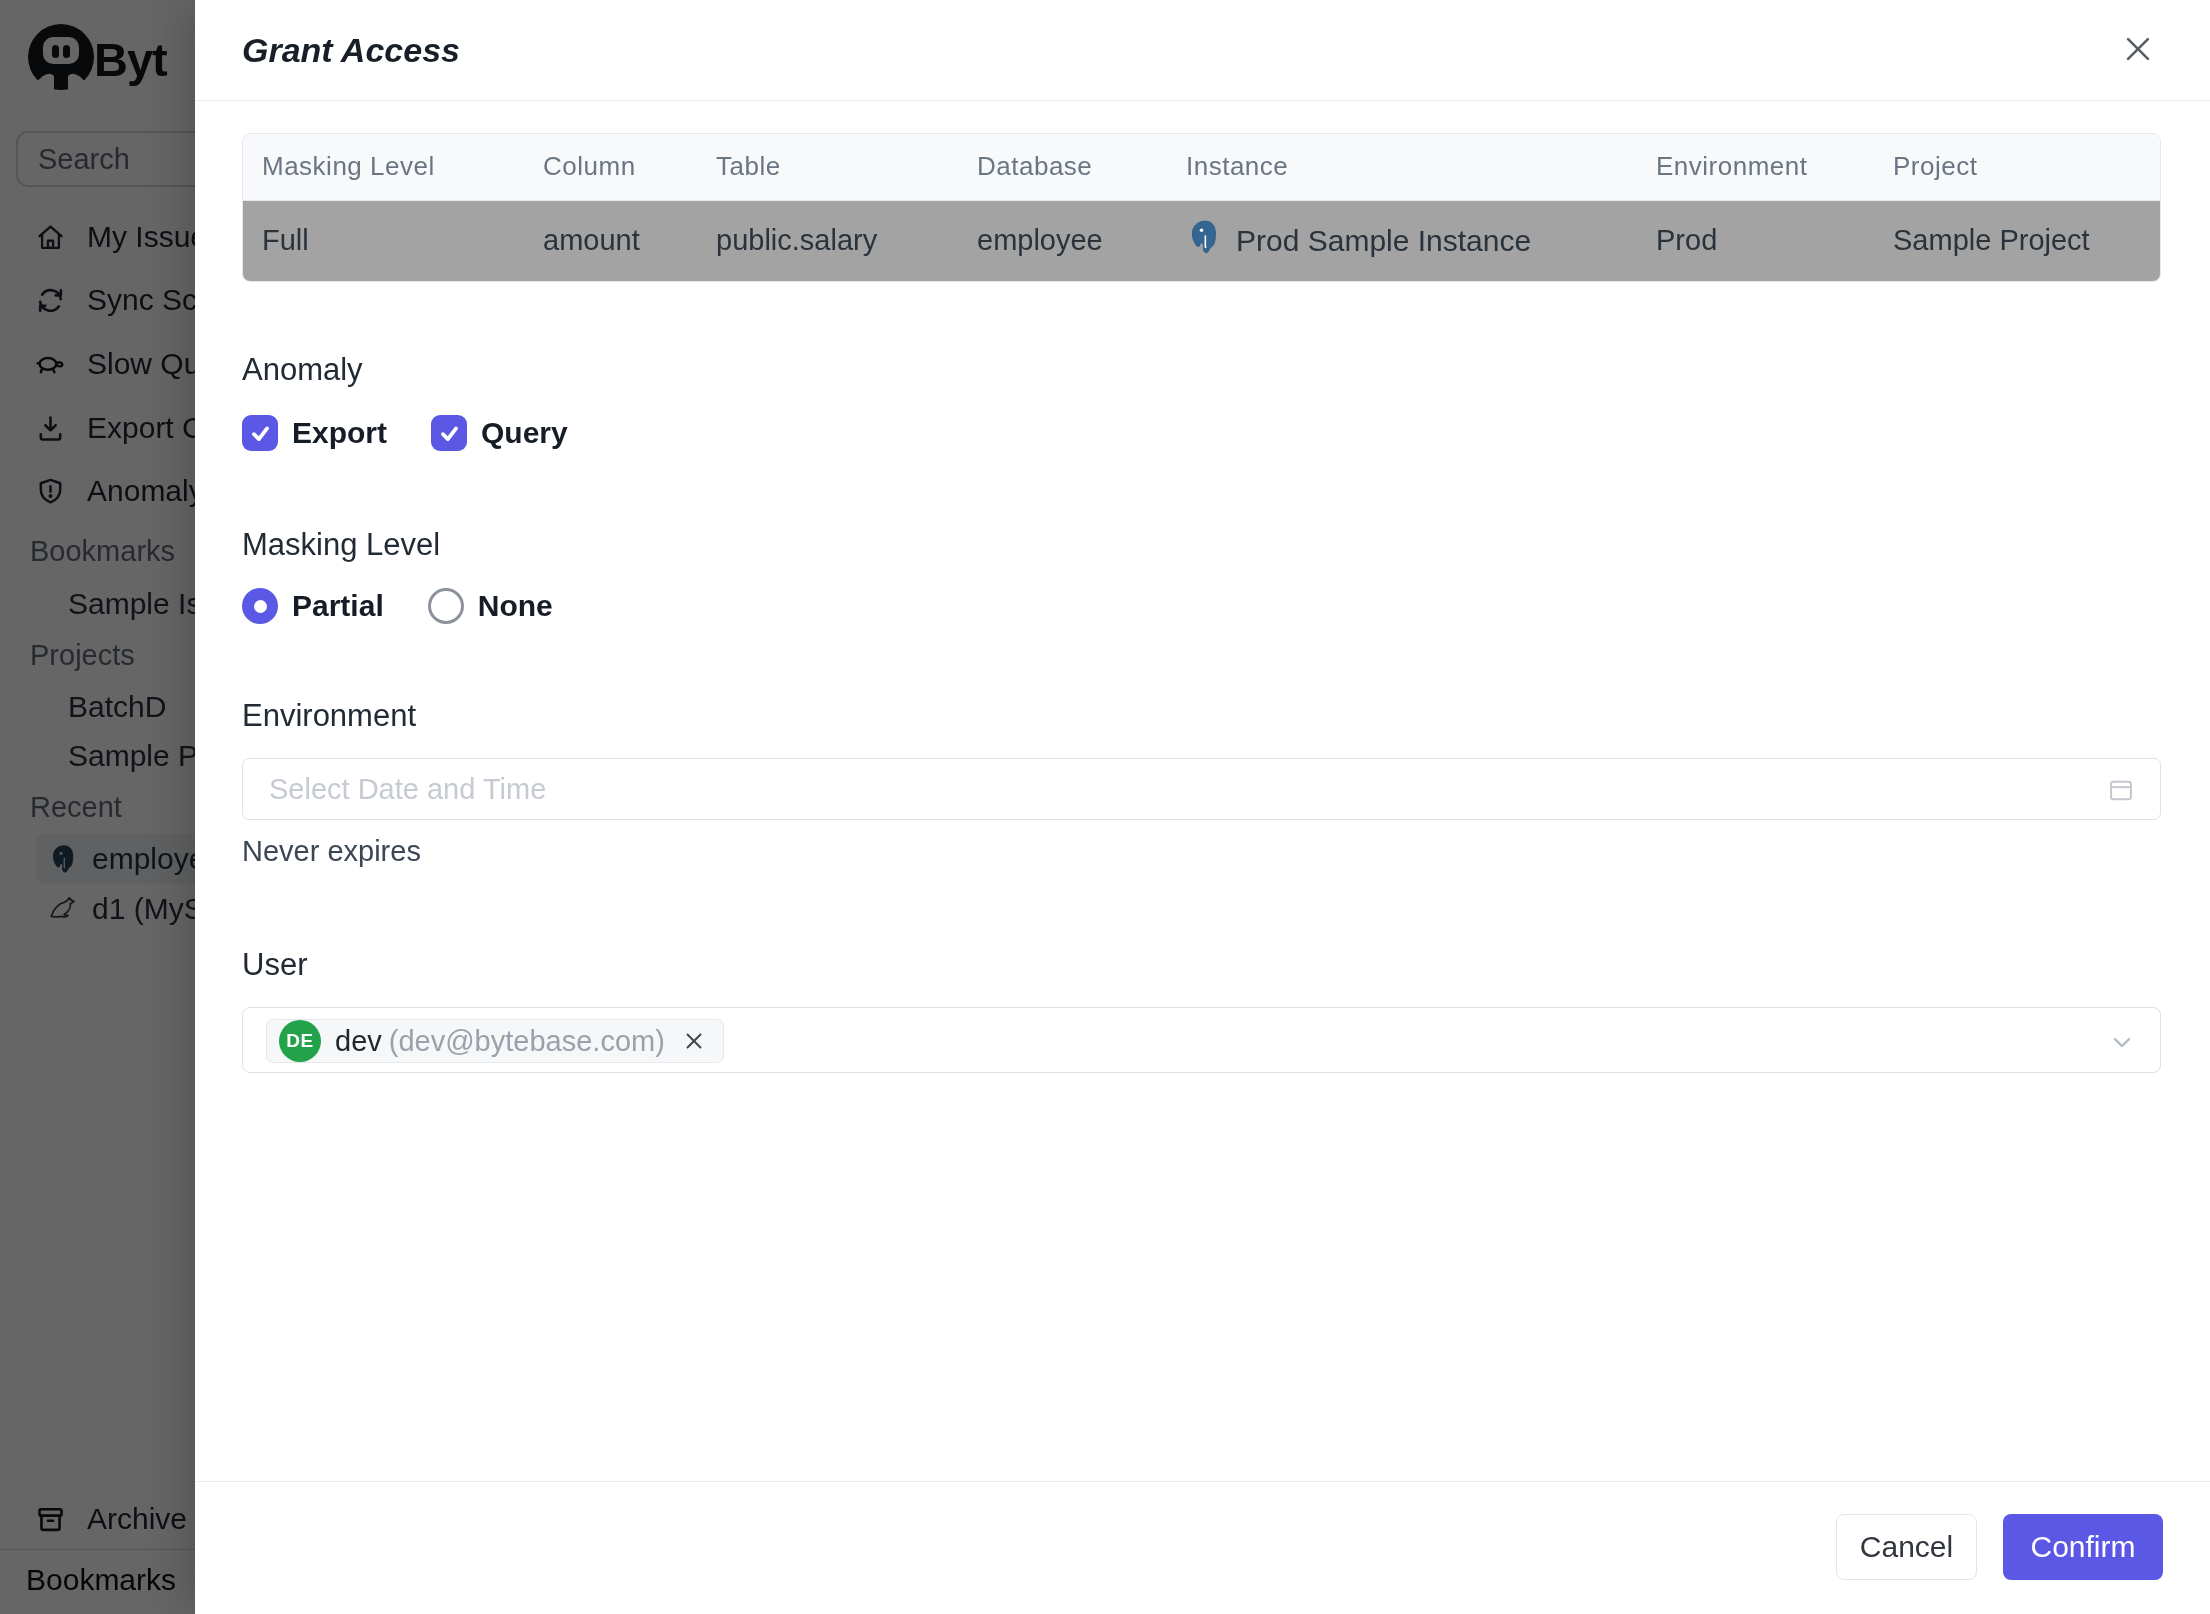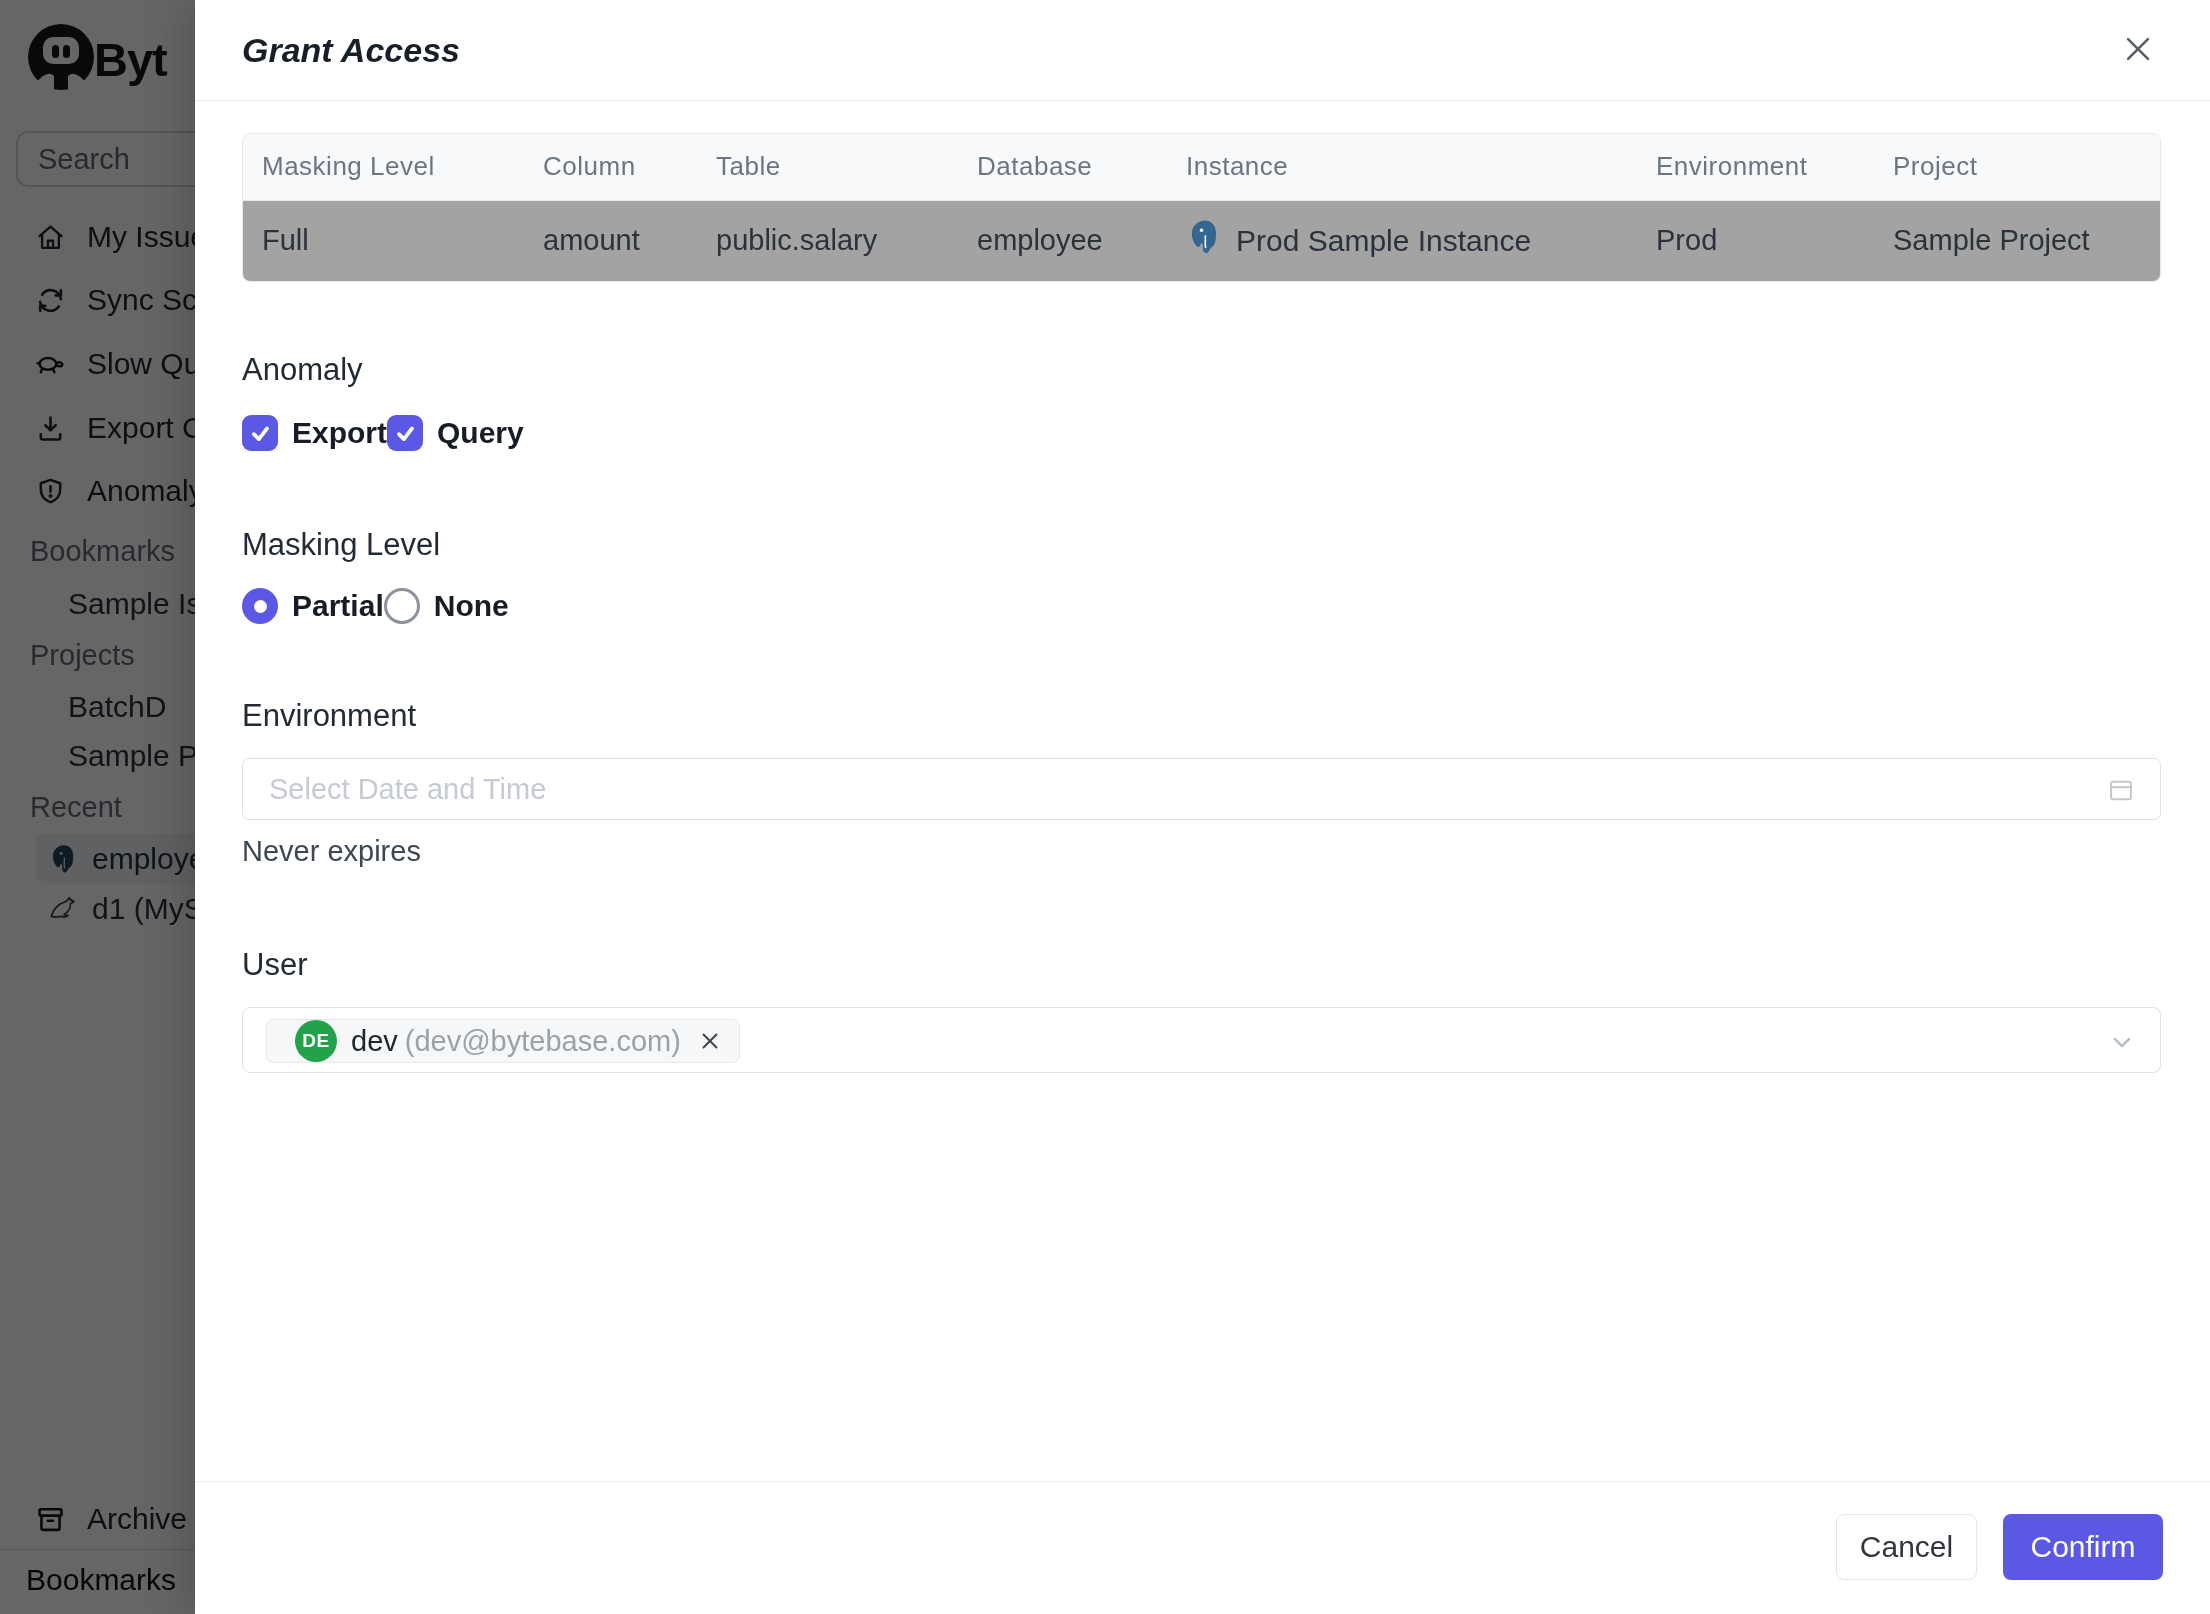--- a/index.html
+++ b/index.html
@@ -36,36 +36,36 @@
   
   .grant-table-wrap { position:absolute; left:47px; top:32px; width:1919px; border:1px solid #e6e8ec; border-radius:8px; overflow:hidden; }
   table.grant { width:100%; border-collapse:collapse; }
   table.grant th { height:66px; background:#f8f9fa; text-align:left; padding-left:19px; font-size:26px; font-weight:500; color:#6b7684; letter-spacing:0.5px; border-bottom:1px solid #e6e8ec; }
   table.grant td { height:81px; padding-left:19px; font-size:29px; color:#2a323c; background:#a3a3a3; }
   .cell-flex { display:flex; align-items:center; gap:12px; font-size:30px; }
   
   .sec-head { position:absolute; left:47px; font-size:31px; font-weight:500; color:#222b35; }
   .opt-row { position:absolute; left:47px; display:flex; align-items:center; }
   .opt { display:flex; align-items:center; cursor:pointer; }
-  .opt + .opt { }
+  .opt + .opt { margin-left:44px; }
   .opt-label { margin-left:14px; font-size:30px; font-weight:600; color:#161d26; }
   .cbox { width:36px; height:36px; border-radius:9px; background:var(--accent); display:flex; align-items:center; justify-content:center; }
   .radio-on { width:36px; height:36px; border-radius:50%; background:var(--accent); display:flex; align-items:center; justify-content:center; }
   .radio-on .dot { width:13px; height:13px; border-radius:50%; background:#fff; }
   .radio-off { width:36px; height:36px; border-radius:50%; border:3px solid #8c929b; background:#fff; }
   
   .date-input { position:absolute; left:47px; top:657px; width:1919px; height:62px; border:1px solid #dfe1e6; border-radius:7px;
     font-size:29px; color:#333; padding:0 70px 0 26px; outline:none; font-family:inherit; }
   .date-input::placeholder { color:#c6cad2; }
   .cal-icon { position:absolute; left:1912px; top:675px; width:28px; height:28px; pointer-events:none; }
   .hint { position:absolute; left:47px; top:734px; font-size:29px; color:#3c4654; }
   
   .user-select { position:absolute; left:47px; top:906px; width:1919px; height:66px; border:1px solid #dfe1e6; border-radius:8px; background:#fff; cursor:pointer; }
   .user-tag { position:absolute; left:23px; top:11px; height:44px; background:#f6f7f8; border:1px solid #e7e8ea; border-radius:7px;
-    display:flex; align-items:center; padding:0 16px 0 28px; }
+    display:flex; align-items:center; padding:0 16px 0 12px; }
   .avatar { width:42px; height:42px; border-radius:50%; background:var(--green); color:#fff; font-size:19px; font-weight:700;
     display:flex; align-items:center; justify-content:center; letter-spacing:0.5px; }
   .tag-name { margin-left:14px; font-size:29px; color:#20262e; }
   .tag-email { margin-left:7px; font-size:29px; color:#9aa1ab; }
   .tag-x { margin-left:16px; width:26px; height:26px; background:none; border:none; cursor:pointer; display:flex; padding:0; }
   .chevron { position:absolute; right:24px; top:20px; width:28px; height:28px; pointer-events:none; }
   
   .footer-divider { position:absolute; left:0; top:1380px; width:2015px; height:1px; background:#ededf0; }
   .btn { position:absolute; top:1413px; height:66px; border-radius:8px; font-size:30px; font-family:inherit; cursor:pointer; }
   .btn-cancel { left:1641px; width:141px; background:#fff; border:1px solid #e3e5e8; color:#32363e; }

